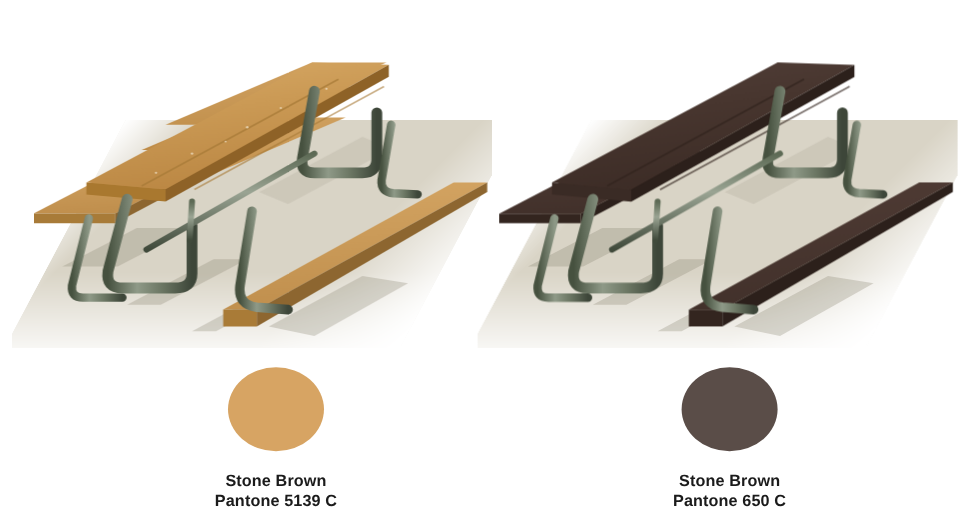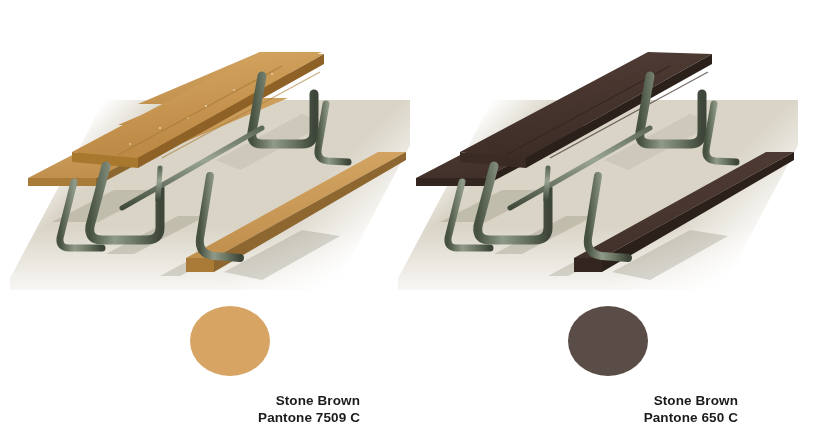--- a/index.html
+++ b/index.html
@@ -61,21 +61,21 @@
     width: 400px;
     height: 250px;
     display: block;
   }
 
   
   .swatch-block {
     position: absolute;
     top: 306px;
     width: 260px;
-    text-align: right;
+    text-align: center;
   }
   .swatch-block.left  { left: 100px; }
   .swatch-block.right { left: 478px; }
 
   .swatch-dot {
     width: 80px;
     height: 70px;
     border-radius: 50%;
     margin: 0 auto;
   }
@@ -283,21 +283,21 @@
           <path d="M316,64 L308,110 Q307,120 318,121 L338,122"></path>
         </g>
       </svg>
     </div>
   </div>
 
   <div class="swatch-block left">
     <div class="swatch-dot" style="background-color: rgb(215, 164, 99);"></div>
     <div class="swatch-caption">
       <span class="l1">Stone Brown</span>
-      <span class="l2">Pantone 7509 C</span>
+      <span class="l2">Pantone 5139 C</span>
     </div>
   </div>
 
   <div class="swatch-block right">
     <div class="swatch-dot" style="background-color: rgb(90, 77, 72);"></div>
     <div class="swatch-caption">
       <span class="l1">Stone Brown</span>
       <span class="l2">Pantone 650 C</span>
     </div>
   </div>

